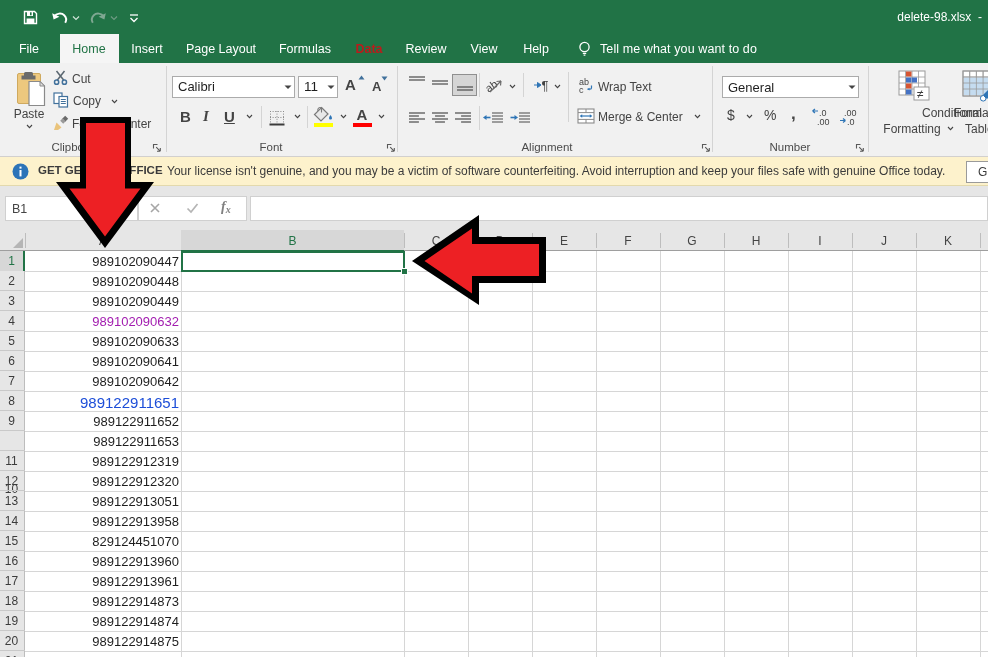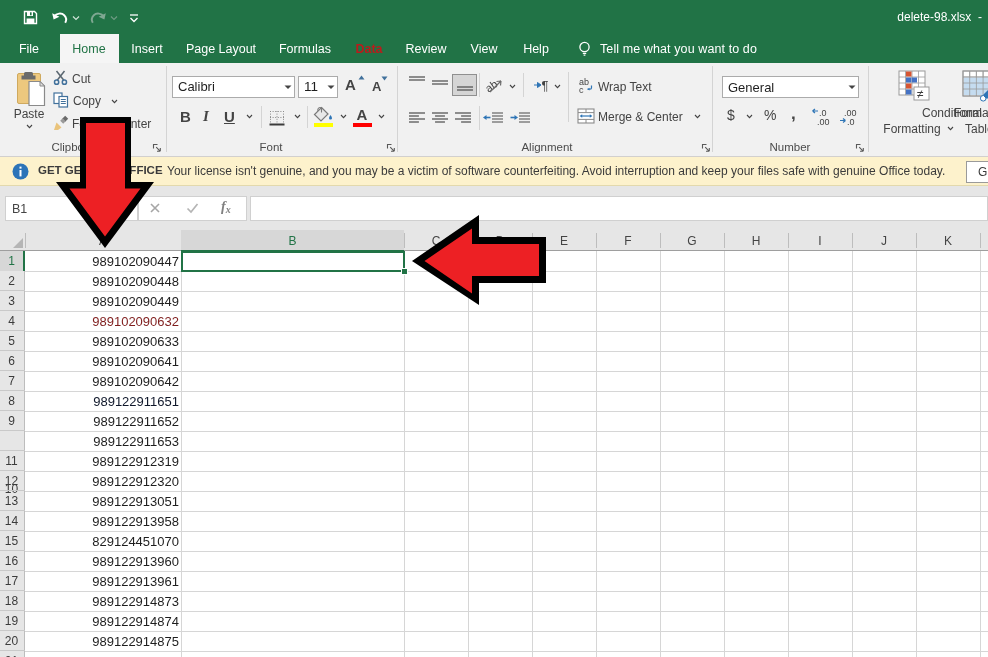--- a/index.html
+++ b/index.html
@@ -394,25 +394,25 @@
 <div style="position:absolute;left:25px;top:531px;width:963px;height:1px;background:#d6d6d6;"></div>
 <div style="position:absolute;left:25px;top:551px;width:963px;height:1px;background:#d6d6d6;"></div>
 <div style="position:absolute;left:25px;top:571px;width:963px;height:1px;background:#d6d6d6;"></div>
 <div style="position:absolute;left:25px;top:591px;width:963px;height:1px;background:#d6d6d6;"></div>
 <div style="position:absolute;left:25px;top:611px;width:963px;height:1px;background:#d6d6d6;"></div>
 <div style="position:absolute;left:25px;top:631px;width:963px;height:1px;background:#d6d6d6;"></div>
 <div style="position:absolute;left:25px;top:651px;width:963px;height:1px;background:#d6d6d6;"></div>
 <div style="position:absolute;left:25px;top:254px;width:154px;height:15px;font-size:13px;color:#1e1e1e;text-align:right;">989102090447</div>
 <div style="position:absolute;left:25px;top:274px;width:154px;height:15px;font-size:13px;color:#1e1e1e;text-align:right;">989102090448</div>
 <div style="position:absolute;left:25px;top:294px;width:154px;height:15px;font-size:13px;color:#1e1e1e;text-align:right;">989102090449</div>
-<div style="position:absolute;left:25px;top:314px;width:154px;height:15px;font-size:13px;color:#7f1d1d;text-align:right;">989102090632</div>
+<div style="position:absolute;left:25px;top:314px;width:154px;height:15px;font-size:13px;color:#a21caf;text-align:right;">989102090632</div>
 <div style="position:absolute;left:25px;top:334px;width:154px;height:15px;font-size:13px;color:#1e1e1e;text-align:right;">989102090633</div>
 <div style="position:absolute;left:25px;top:354px;width:154px;height:15px;font-size:13px;color:#1e1e1e;text-align:right;">989102090641</div>
 <div style="position:absolute;left:25px;top:374px;width:154px;height:15px;font-size:13px;color:#1e1e1e;text-align:right;">989102090642</div>
-<div style="position:absolute;left:25px;top:394px;width:154px;height:15px;font-size:13px;color:#0f172a;text-align:right;">989122911651</div>
+<div style="position:absolute;left:25px;top:394px;width:154px;height:15px;font-size:15px;color:#1d4ed8;text-align:right;">989122911651</div>
 <div style="position:absolute;left:25px;top:414px;width:154px;height:15px;font-size:13px;color:#1e1e1e;text-align:right;">989122911652</div>
 <div style="position:absolute;left:25px;top:434px;width:154px;height:15px;font-size:13px;color:#1e1e1e;text-align:right;">989122911653</div>
 <div style="position:absolute;left:25px;top:454px;width:154px;height:15px;font-size:13px;color:#1e1e1e;text-align:right;">989122912319</div>
 <div style="position:absolute;left:25px;top:474px;width:154px;height:15px;font-size:13px;color:#1e1e1e;text-align:right;">989122912320</div>
 <div style="position:absolute;left:25px;top:494px;width:154px;height:15px;font-size:13px;color:#1e1e1e;text-align:right;">989122913051</div>
 <div style="position:absolute;left:25px;top:514px;width:154px;height:15px;font-size:13px;color:#1e1e1e;text-align:right;">989122913958</div>
 <div style="position:absolute;left:25px;top:534px;width:154px;height:15px;font-size:13px;color:#1e1e1e;text-align:right;">829124451070</div>
 <div style="position:absolute;left:25px;top:554px;width:154px;height:15px;font-size:13px;color:#1e1e1e;text-align:right;">989122913960</div>
 <div style="position:absolute;left:25px;top:574px;width:154px;height:15px;font-size:13px;color:#1e1e1e;text-align:right;">989122913961</div>
 <div style="position:absolute;left:25px;top:594px;width:154px;height:15px;font-size:13px;color:#1e1e1e;text-align:right;">989122914873</div>

